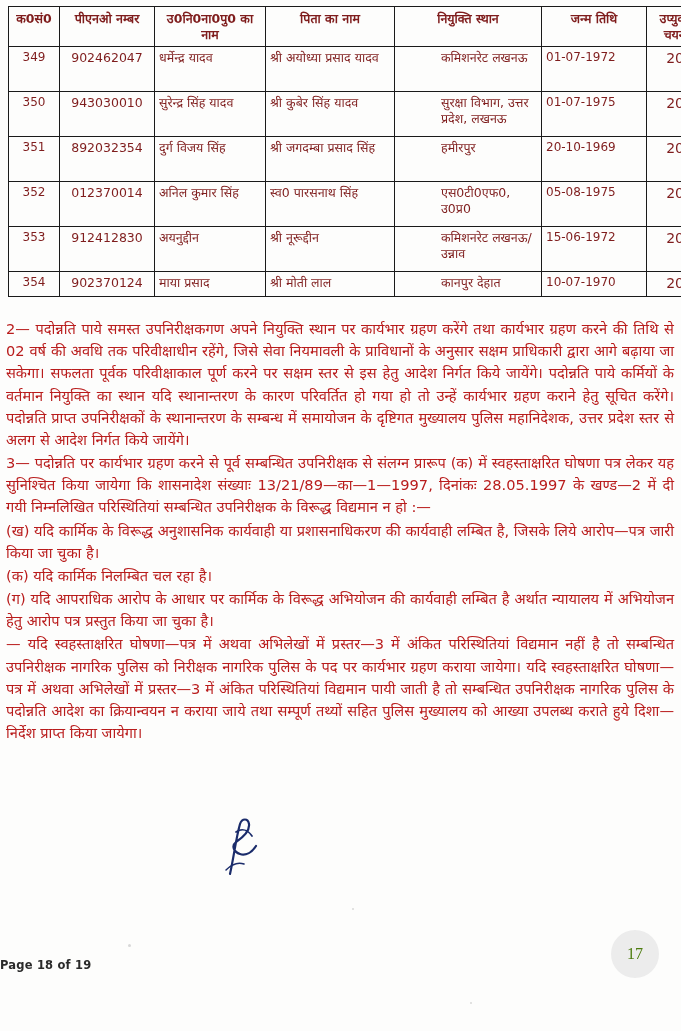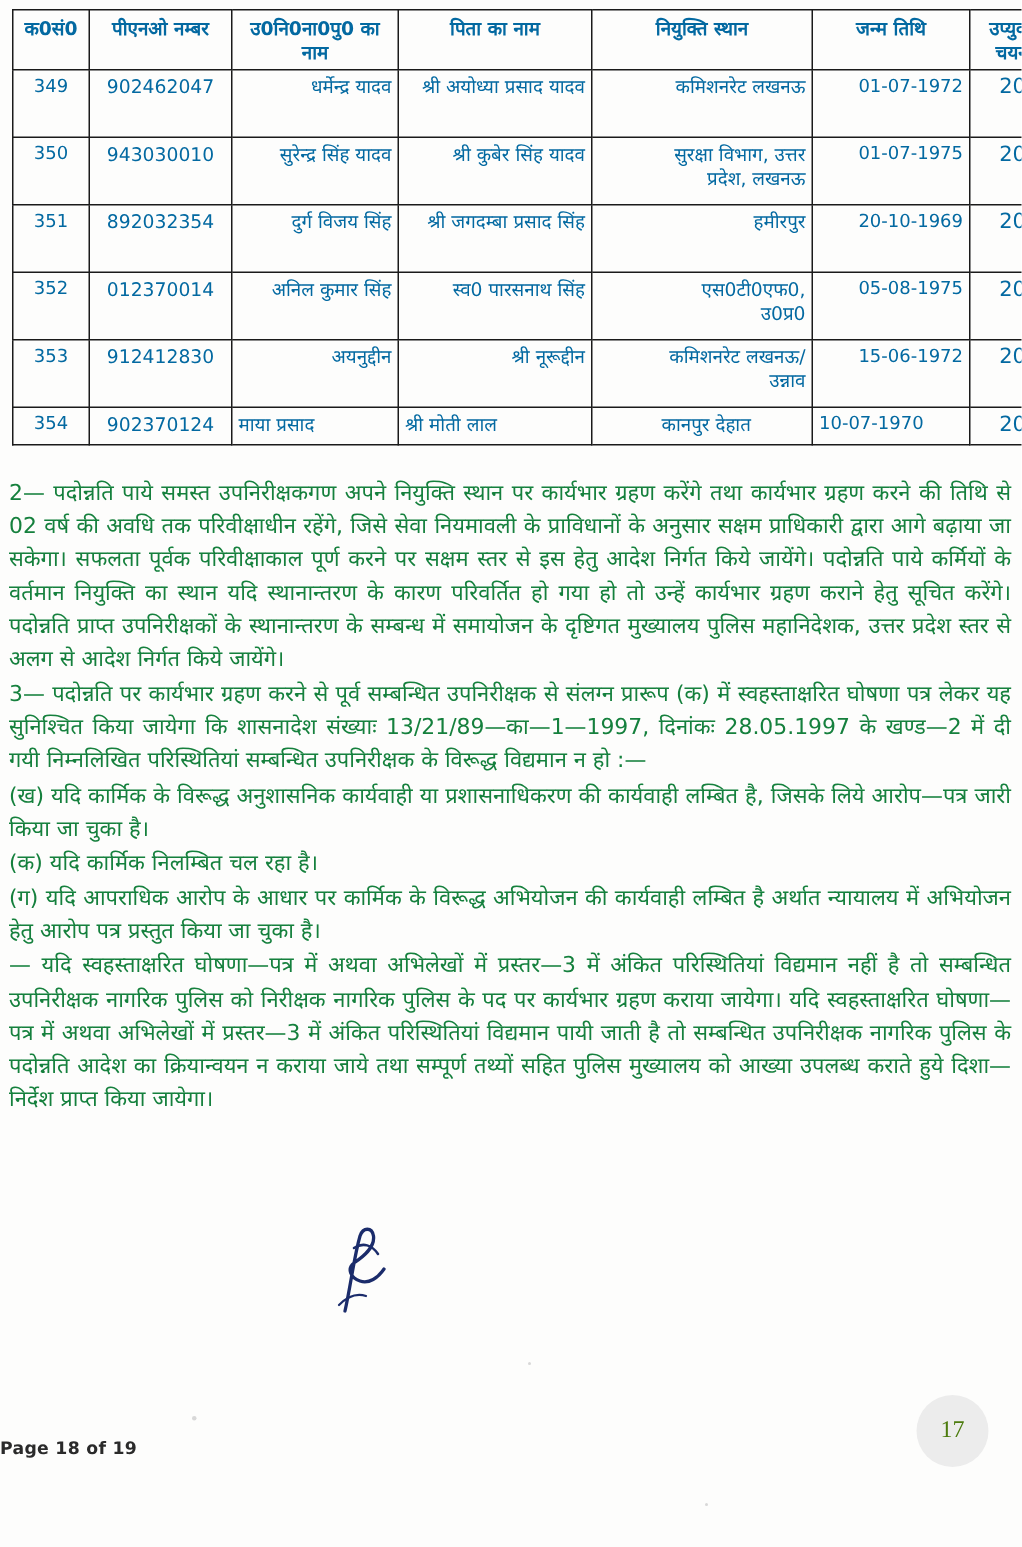--- a/index.html
+++ b/index.html
@@ -28,21 +28,21 @@
     width: 664px;
     border-collapse: collapse;
     table-layout: fixed;
   }
   .doc-table th, .doc-table td {
     border: 1.3px solid #1a1a1a;
     font-size: 12.5px;
     line-height: 1.25;
     padding: 3px 4px;
     vertical-align: top;
-    color: #0369a1;
+    color: #7f1d1d;
   }
   .doc-table th {
     text-align: center;
     font-weight: bold;
     font-size: 12.5px;
     padding: 4px 3px;
   }
   .doc-table td.c-sno { text-align: center; width: 44px; font-size: 12px; }
   .doc-table td.c-pno { text-align: center; width: 88px; font-size: 12.5px; }
   .doc-table td.c-name { width: 104px; }
@@ -51,35 +51,35 @@
   .doc-table td.c-dob { width: 98px; font-size: 12px; margin-left: 30px; }
   .doc-table td.c-year { text-align: center; width: 68px; font-size: 14px; }
   th.h-sno { width: 44px; }
   th.h-pno { width: 88px; }
   th.h-name { width: 104px; }
   th.h-father { width: 122px; }
   th.h-post { width: 140px; }
   th.h-dob { width: 98px; }
   th.h-year { width: 68px; }
 
-  .row-tall td { height: 38px; text-align: right; }
+  .row-tall td { height: 38px; }
 
   
   .body-text {
     position: absolute;
     left: 4px;
     top: 318px;
     width: 672px;
   }
   .para {
     font-size: 14.6px;
     line-height: 1.52;
     margin: 0 0 1px 0;
     text-align: justify;
-    color: #15803d;
+    color: #b91c1c;
     padding: 0 2px;
   }
 
   
   .signature {
     position: absolute;
     left: 212px;
     top: 812px;
     width: 70px;
     height: 70px;

